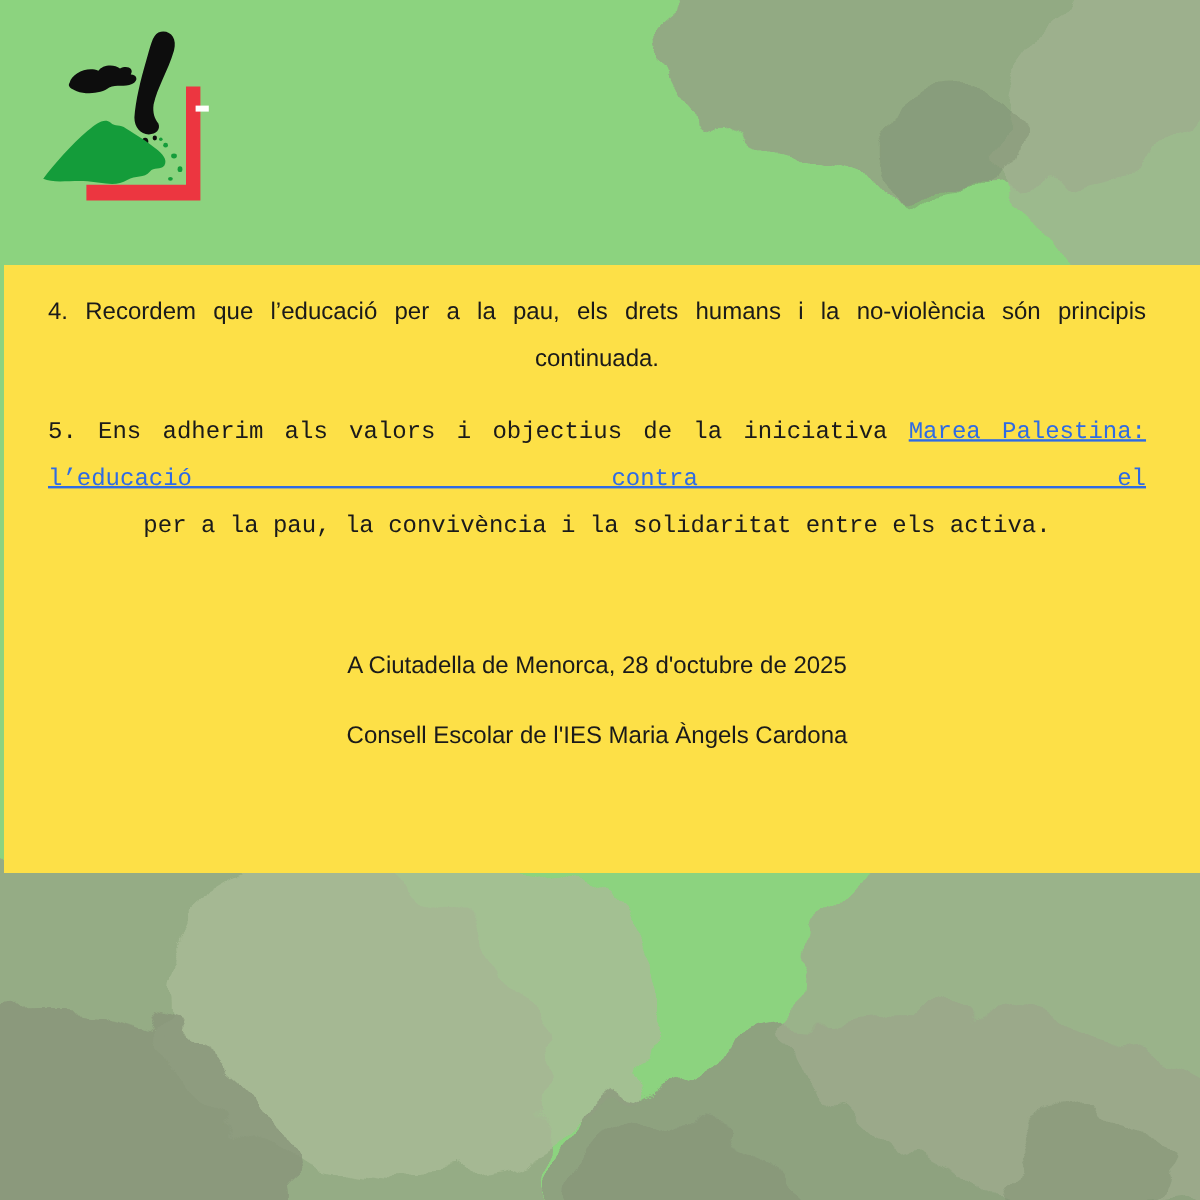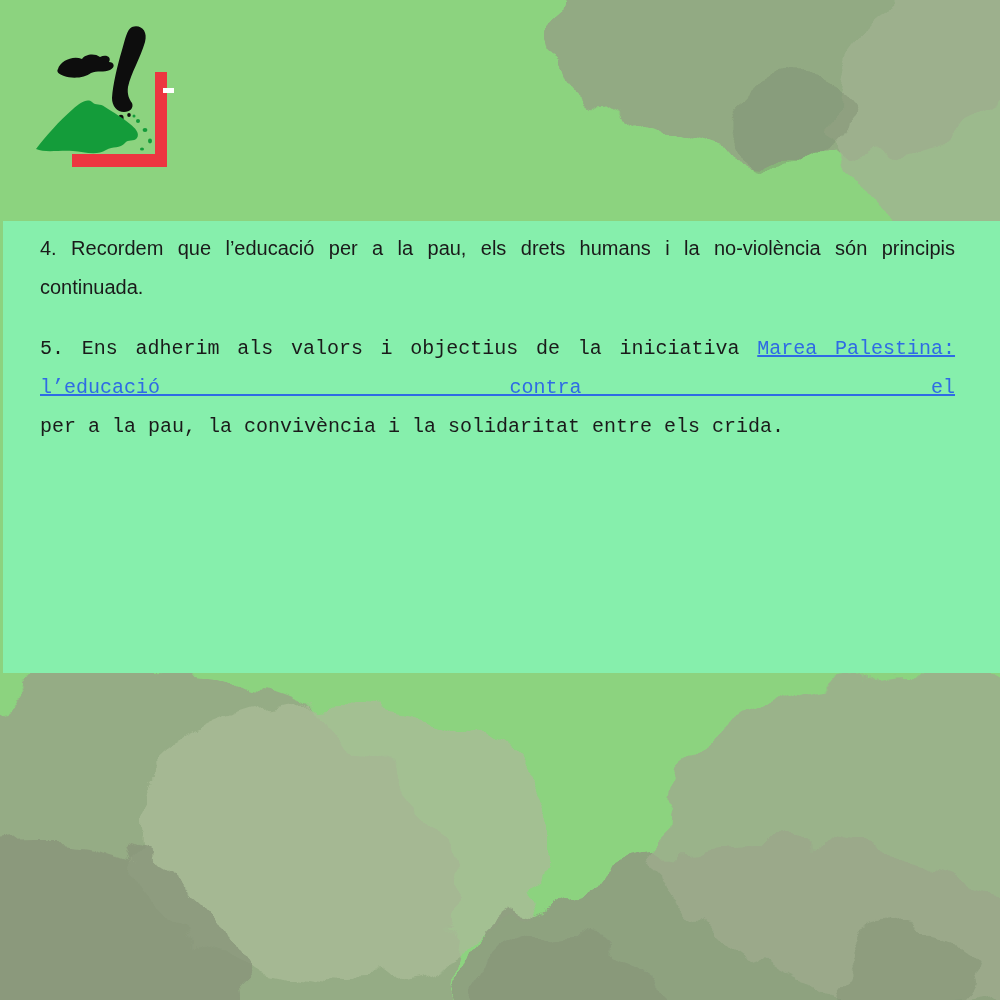--- a/index.html
+++ b/index.html
@@ -19,31 +19,32 @@
 
   .logo {
     position: absolute; left: 0; top: 0;
     width: 200px; height: 190px;
     display: block;
   }
 
   .card {
     position: absolute;
     left: 3px; top: 221px;
-    width: 997px; height: 452px;
-    background: #86efac;
+    width: 997px; height: 506px;
+    background: #fde047;
     box-sizing: border-box;
-    padding: 8px 45px 0 37px;
+    padding: 20px 45px 0 37px;
   }
 
   .line {
     font-size: 20px;
     line-height: 39px;
     color: #1a1a1a;
     white-space: normal;
+    text-align: center;
   }
   .just { text-align: justify; text-align-last: justify; }
   .para5 { margin-top: 22px; font-family: Liberation Mono, monospace; }
   .place-date { margin-top: 78px; }
   .signature { margin-top: 19px; }
 
   a.doc-link, a.doc-link:visited {
     color: #2f6be4;
     text-decoration: underline;
     text-decoration-color: #2f6be4;
@@ -106,19 +107,21 @@
 
   <div class="card">
 
     <div class="para para4">
       <div class="line just">4. Recordem que l’educació per a la pau, els drets humans i la no-violència són principis</div>
       <div class="line">continuada.</div>
     </div>
 
     <div class="para para5">
       <div class="line just"><span>5. Ens adherim als valors i objectius de la iniciativa </span><a class="doc-link">Marea Palestina: l’educació contra el</a></div>
-      <div class="line">per a la pau, la convivència i la solidaritat entre els crida.</div>
+      <div class="line">per a la pau, la convivència i la solidaritat entre els activa.</div>
     </div>
 
+    <div class="line place-date">A Ciutadella de Menorca, 28 d'octubre de 2025</div>
 
+    <div class="line signature">Consell Escolar de l'IES Maria Àngels Cardona</div>
 
   </div>
 </div>
 
 </body></html>

